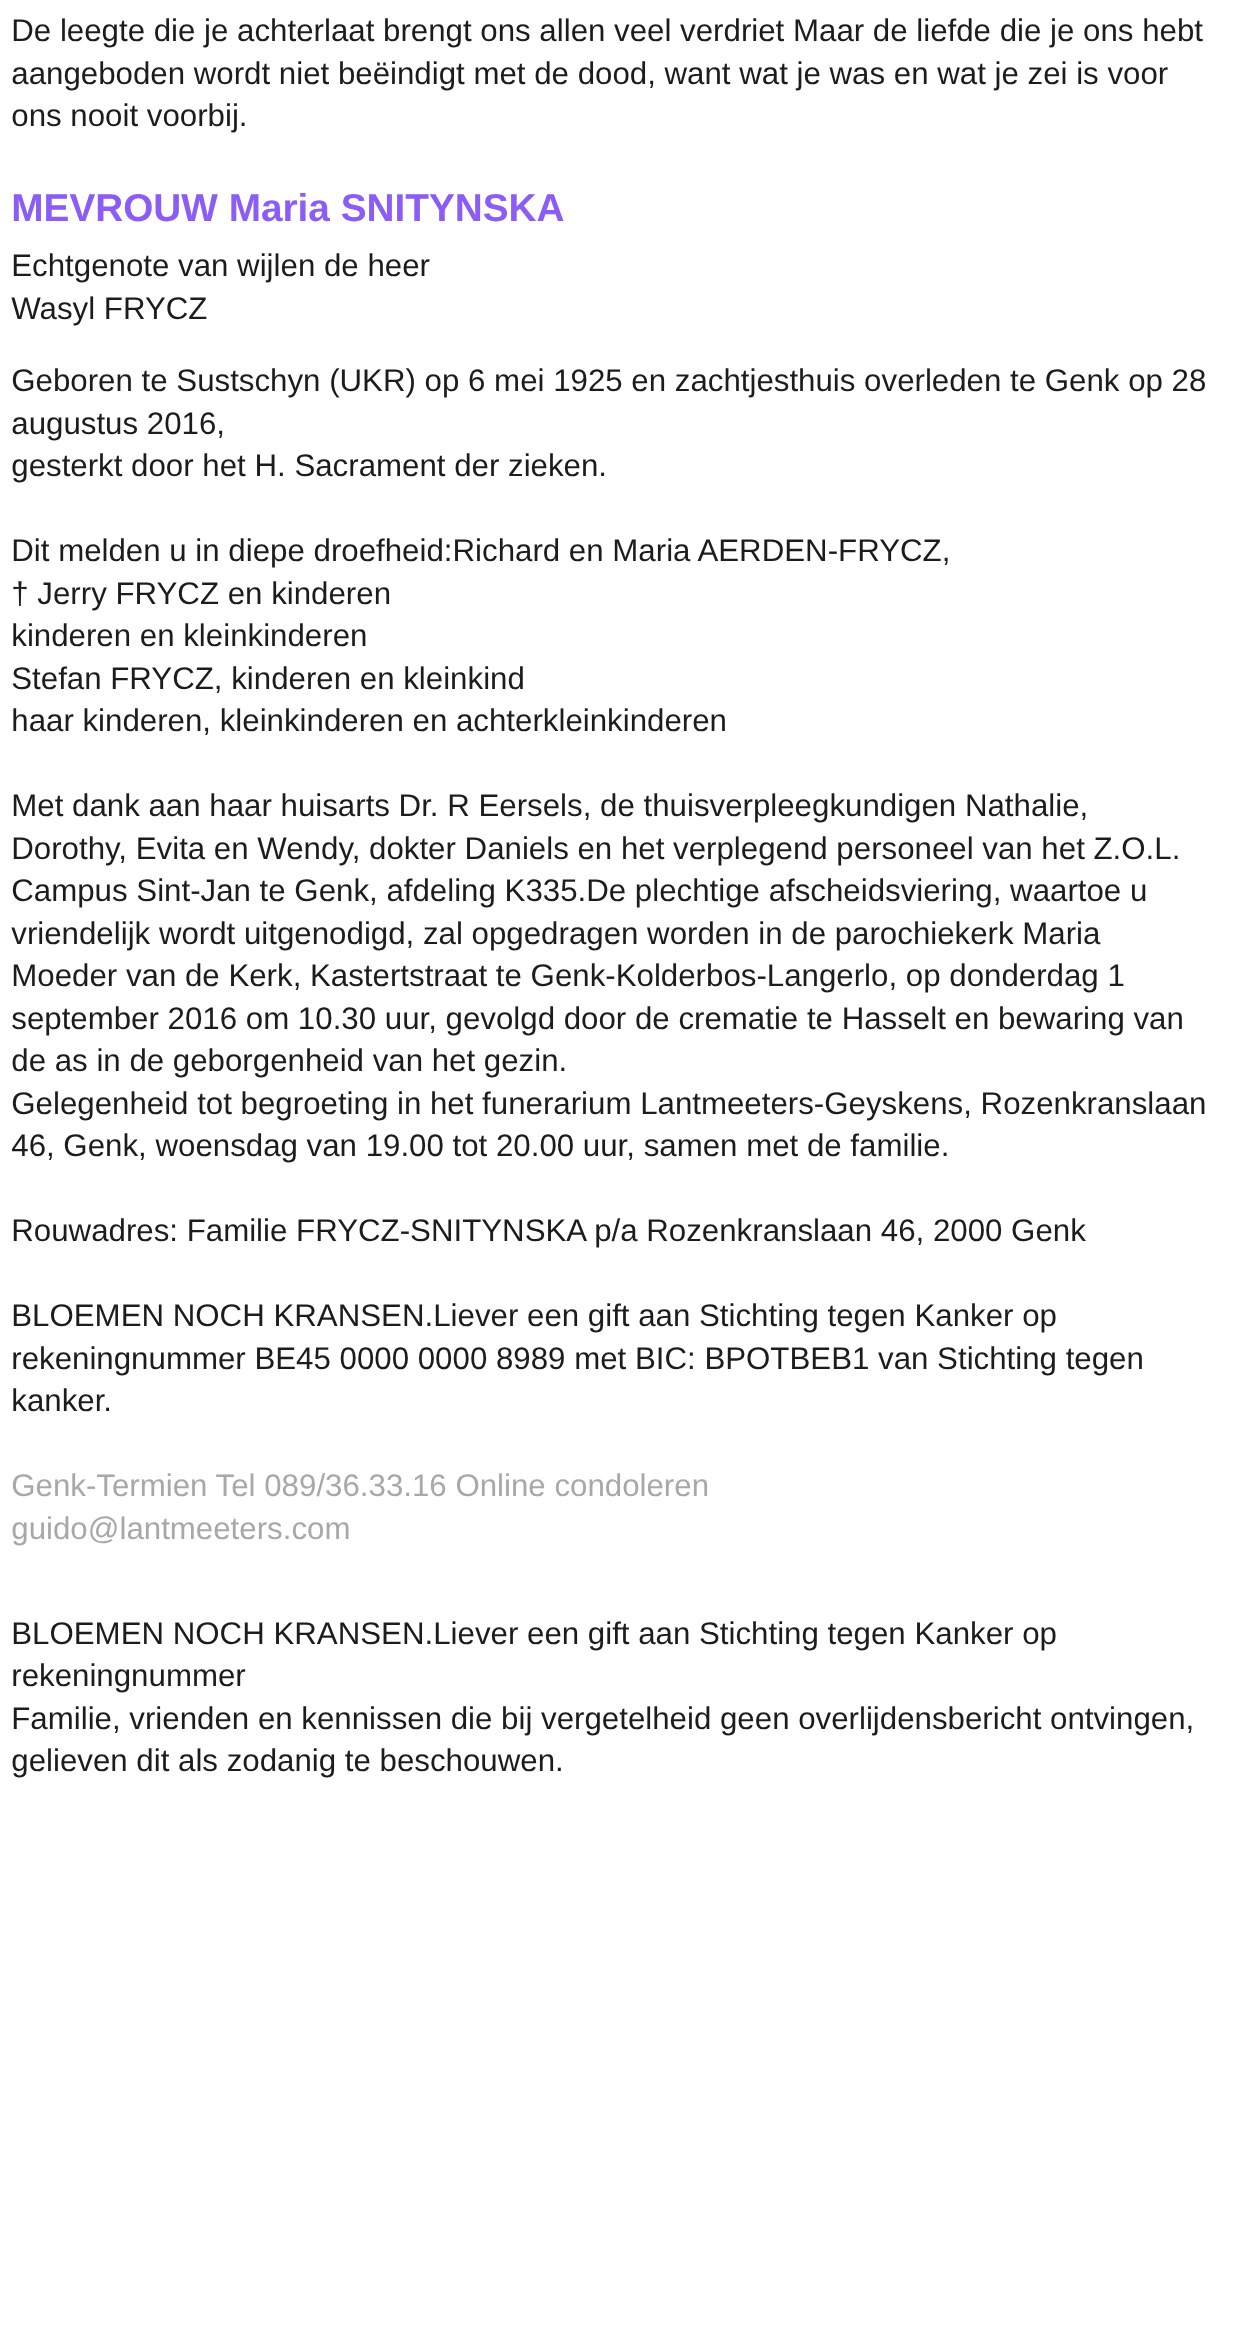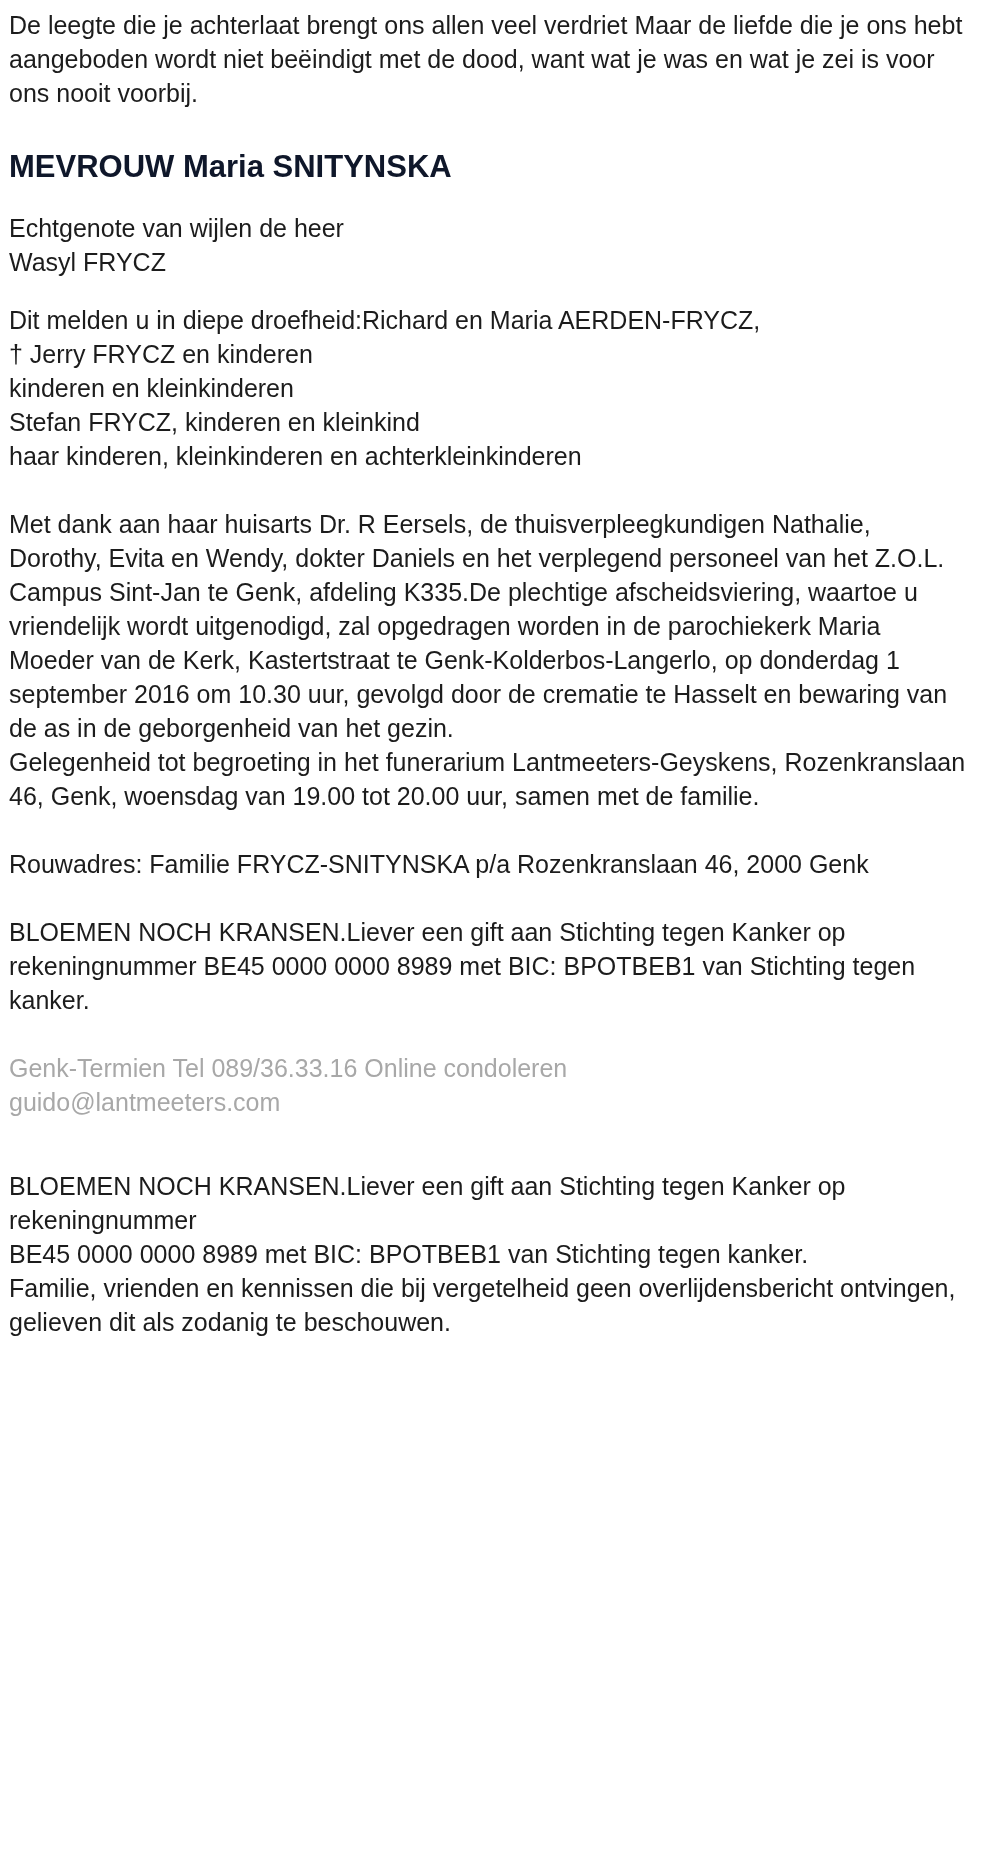--- a/index.html
+++ b/index.html
@@ -22,22 +22,22 @@
   .para {
     margin: 0 0 34px 0;
   }
   .line {
     display: block;
   }
   h1.deceased-title {
     font-size: 31px;
     line-height: 42px;
     font-weight: 700;
-    color: #0f172a;
-    margin: 36px 0 23px 0;
+    color: #8b5cf6;
+    margin: 36px 0 8px 0;
     letter-spacing: 0;
   }
   .relation-block {
     margin: 0 0 24px 0;
   }
   .muted {
     color: #a8a8a8;
   }
   .closing {
     margin-top: 50px;
@@ -50,20 +50,24 @@
 
   <p class="para">De leegte die je achterlaat brengt ons allen veel verdriet Maar de liefde die je ons hebt aangeboden wordt niet beëindigt met de dood, want wat je was en wat je zei is voor ons nooit voorbij.</p>
 
   <h1 class="deceased-title">MEVROUW Maria SNITYNSKA</h1>
 
   <div class="relation-block">
     <span class="line">Echtgenote van wijlen de heer</span>
     <span class="line">Wasyl FRYCZ</span>
   </div>
 
+  <div class="para">
+    <span class="line">Geboren te Sustschyn (UKR) op 6 mei 1925 en zachtjesthuis overleden te Genk op 28 augustus 2016,</span>
+    <span class="line">gesterkt door het H. Sacrament der zieken.</span>
+  </div>
 
   <div class="para">
     <span class="line">Dit melden u in diepe droefheid:Richard en Maria AERDEN-FRYCZ,</span>
     <span class="line">† Jerry FRYCZ en kinderen</span>
     <span class="line">kinderen en kleinkinderen</span>
     <span class="line">Stefan FRYCZ, kinderen en kleinkind</span>
     <span class="line">haar kinderen, kleinkinderen en achterkleinkinderen</span>
   </div>
 
   <div class="para">
@@ -75,17 +79,16 @@
 
   <p class="para">BLOEMEN NOCH KRANSEN.Liever een gift aan Stichting tegen Kanker op rekeningnummer BE45 0000 0000 8989 met BIC: BPOTBEB1 van Stichting tegen kanker.</p>
 
   <div class="para muted">
     <span class="line">Genk-Termien Tel 089/36.33.16 Online condoleren</span>
     <span class="line">guido@lantmeeters.com</span>
   </div>
 
   <div class="para closing">
     <span class="line">BLOEMEN NOCH KRANSEN.Liever een gift aan Stichting tegen Kanker op rekeningnummer</span>
-    <span class="line">BE45 0000 0000 8989 met BIC: BPOTBEB1 van Stichting tegen kanker.</span>
     <span class="line">Familie, vrienden en kennissen die bij vergetelheid geen overlijdensbericht ontvingen, gelieven dit als zodanig te beschouwen.</span>
   </div>
 
 </div>
 
 </body></html>

